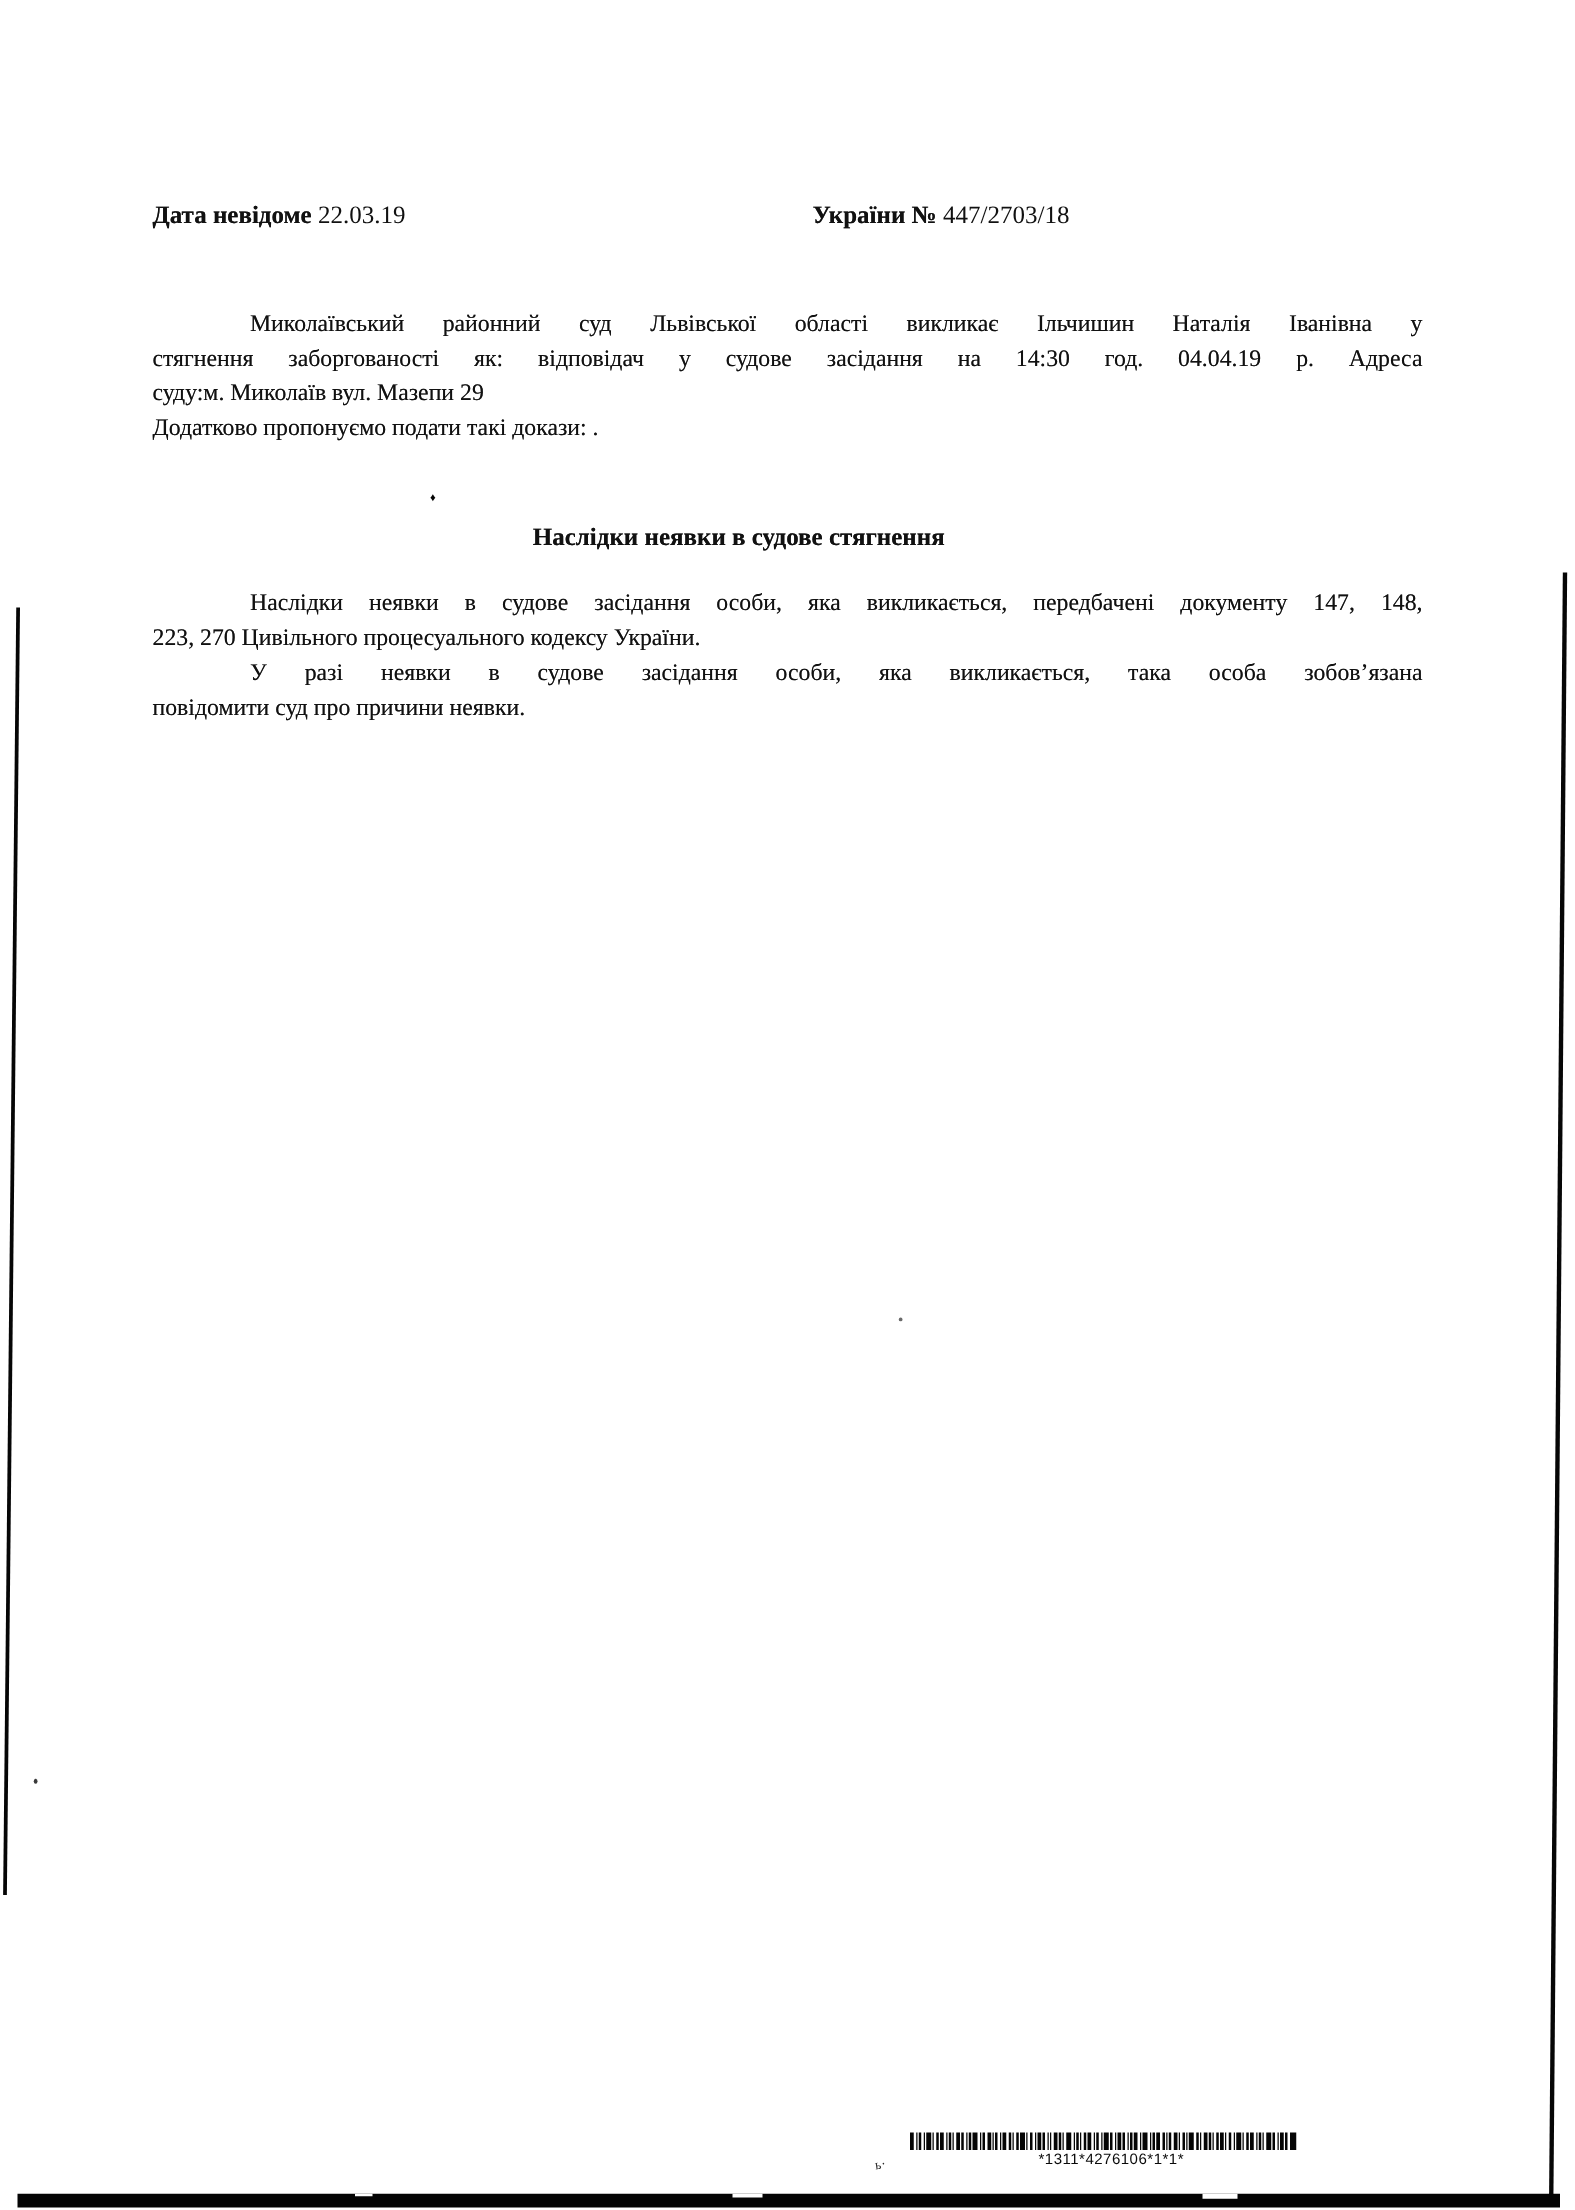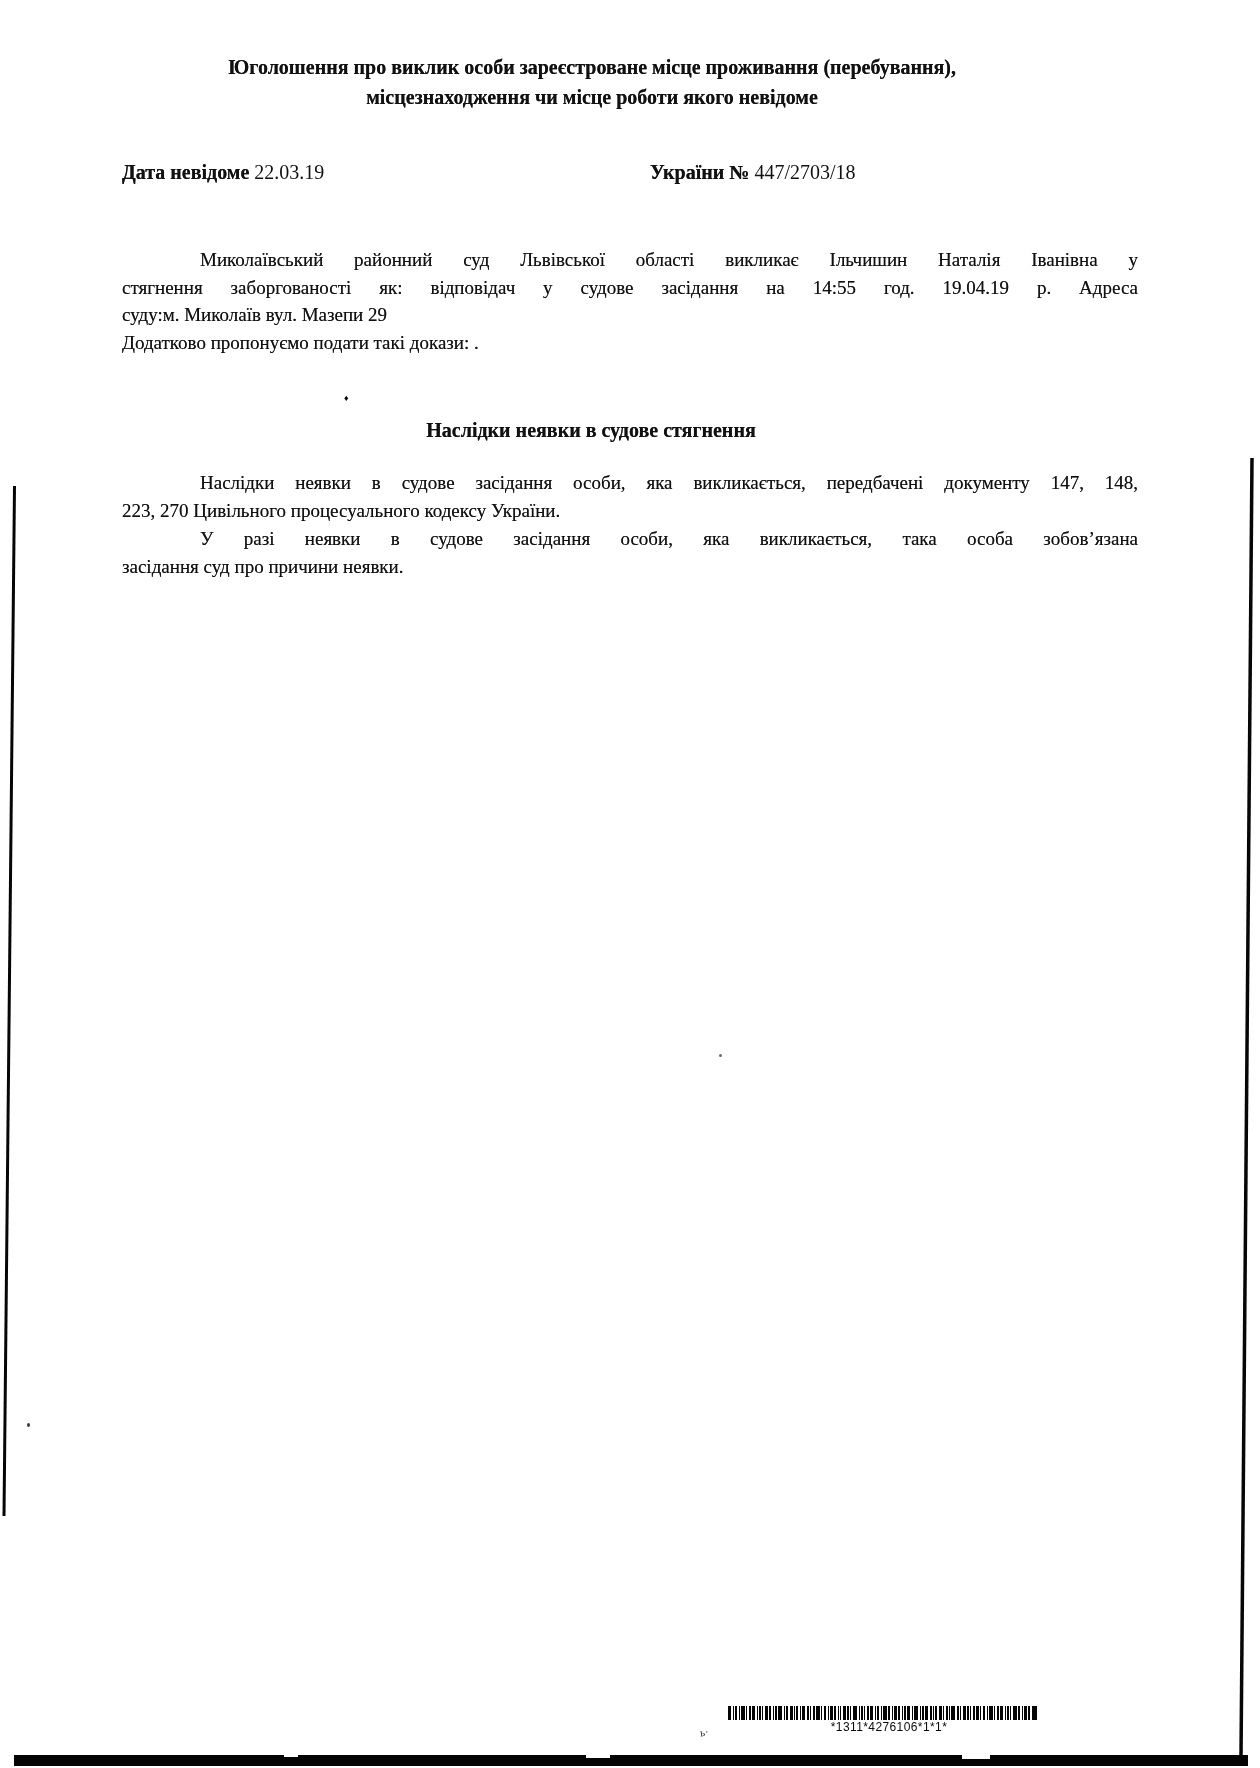--- a/index.html
+++ b/index.html
@@ -125,55 +125,51 @@
 
 <div class="page">
 
   <svg class="scan-lines" width="1260" height="1768" viewBox="0 0 1260 1768">
     <line x1="14.5" y1="486" x2="4" y2="1516" stroke="#060606" stroke-width="3"></line>
     <line x1="1252" y1="458" x2="1241" y2="1757" stroke="#060606" stroke-width="3.5"></line>
   </svg>
 
   <div class="content">
 
-    <header class="doc-title">
-      <div><span class="artifact">І</span><span>Оголошення про виклик особи зареєстроване місце проживання (перебування),</span></div>
-      <div>місцезнаходження чи місце роботи якого невідоме</div>
-    </header>
 
     <div class="meta">
       <div class="date">
         <span class="bold">Дата невідоме</span>
         <span>22.03.19</span>
       </div>
       <div class="case">
         <span class="bold">України №</span>
         <span>447/2703/18</span>
       </div>
     </div>
 
     <div class="para para-main">
       <div class="ln just indent">Миколаївський районний суд Львівської області викликає Ільчишин Наталія Іванівна у</div>
-      <div class="ln just">стягнення заборгованості як: відповідач у судове засідання на 14:55 год. 19.04.19 р. Адреса</div>
+      <div class="ln just">стягнення заборгованості як: відповідач у судове засідання на 14:30 год. 04.04.19 р. Адреса</div>
       <div class="ln">суду:м. Миколаїв вул. Мазепи 29</div>
       <div class="ln">Додатково пропонуємо подати такі докази: .</div>
     </div>
 
     <span class="mark-diamond">♦</span>
 
     <h2 class="section-heading">Наслідки неявки в судове стягнення</h2>
 
     <div class="para para-consequences">
       <div class="ln just indent">Наслідки неявки в судове засідання особи, яка викликається, передбачені документу 147, 148,</div>
       <div class="ln">223, 270 Цивільного процесуального кодексу України.</div>
     </div>
 
     <div class="para para-obligation">
       <div class="ln just indent">У разі неявки в судове засідання особи, яка викликається, така особа зобов’язана</div>
-      <div class="ln">засідання суд про причини неявки.</div>
+      <div class="ln">повідомити суд про причини неявки.</div>
     </div>
 
   </div>
 
   <div class="speck-center"></div>
   <div class="speck-left"></div>
 
   <div class="barcode-block">
     <div class="barcode-bars">
         <i style="width: 3px; margin-right: 2px;"></i>

